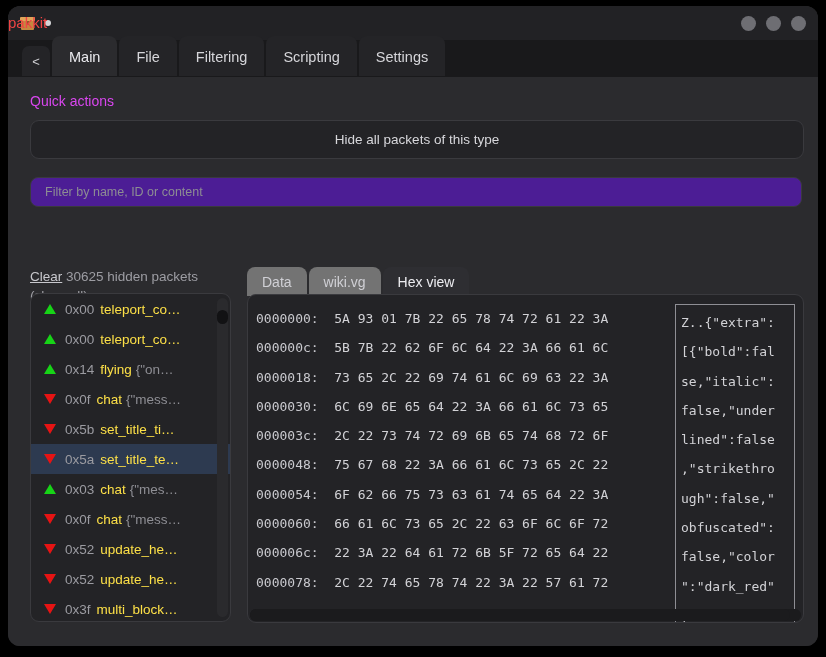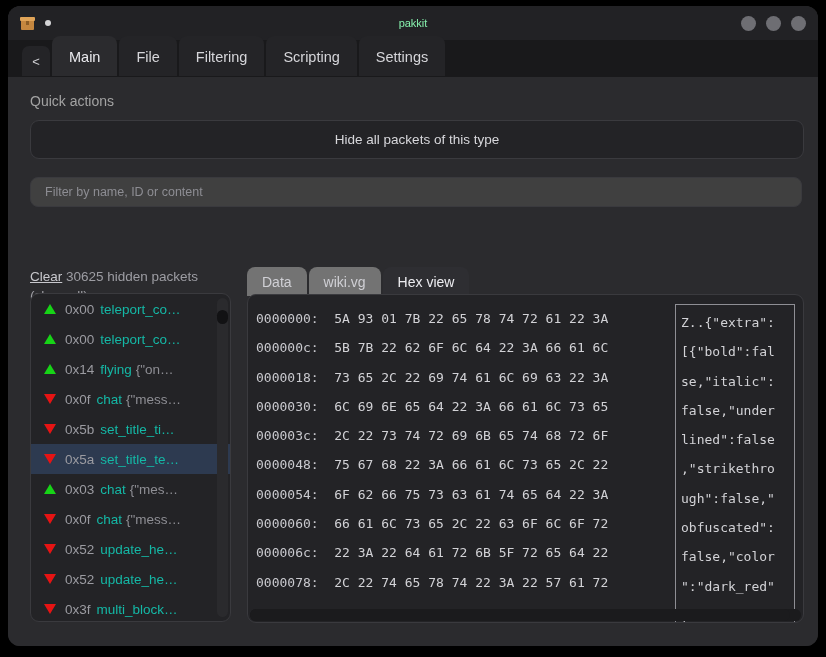--- a/index.html
+++ b/index.html
@@ -74,23 +74,23 @@
     height: 6px;
     border-radius: 50%;
     background: #d4d4d6;
   }
   #title-text {
     position: absolute;
     left: 0; right: 0;
     top: 0;
     height: 34px;
     line-height: 34px;
-    text-align: center;
-    color: #86efac;
-    font-size: 11px;
+    text-align: left;
+    color: #ef4444;
+    font-size: 15px;
   }
   #window-controls {
     position: absolute;
     right: 12px;
     top: 0;
     height: 34px;
     display: flex;
     align-items: center;
     gap: 10px;
   }
@@ -156,21 +156,21 @@
   #body {
     flex: 1 1 auto;
     background: #2b2b2e;
     position: relative;
     padding: 0 14px;
     box-sizing: border-box;
     overflow: hidden;
   }
 
   #quick-actions-label {
-    color: #a3a3a3;
+    color: #d946ef;
     font-size: 14px;
     margin-top: 16px;
     margin-bottom: 0;
     padding-left: 8px;
   }
 
   #quick-actions-row {
     margin-top: 11px;
     display: flex;
     gap: 9px;
@@ -190,21 +190,21 @@
     padding: 0 21px;
     box-sizing: border-box;
     white-space: nowrap;
   }
 
   #filter-input {
     margin-top: 18px;
     margin-left: 8px;
     margin-right: 2px;
     height: 30px;
-    background: #404040;
+    background: #4c1d95;
     border: 1px solid #3a3a3e;
     border-radius: 8px;
     display: flex;
     align-items: center;
     padding: 0 14px;
     box-sizing: border-box;
   }
   #filter-input .ph {
     color: #8d8d93;
     font-size: 12.5px;
@@ -284,21 +284,21 @@
     border-left: 6px solid transparent;
     border-right: 6px solid transparent;
     border-top: 10px solid #e61414;
   }
   .pk-id {
     color: #9b9ba1;
     font-size: 13.5px;
     margin-right: 6px;
   }
   .pk-name {
-    color: #14b8a6;
+    color: #fde047;
     font-size: 13.5px;
     overflow: hidden;
     text-overflow: ellipsis;
     white-space: nowrap;
   }
   .pk-extra {
     color: #8e8e94;
     font-size: 13.5px;
     margin-left: 4px;
     overflow: hidden;

